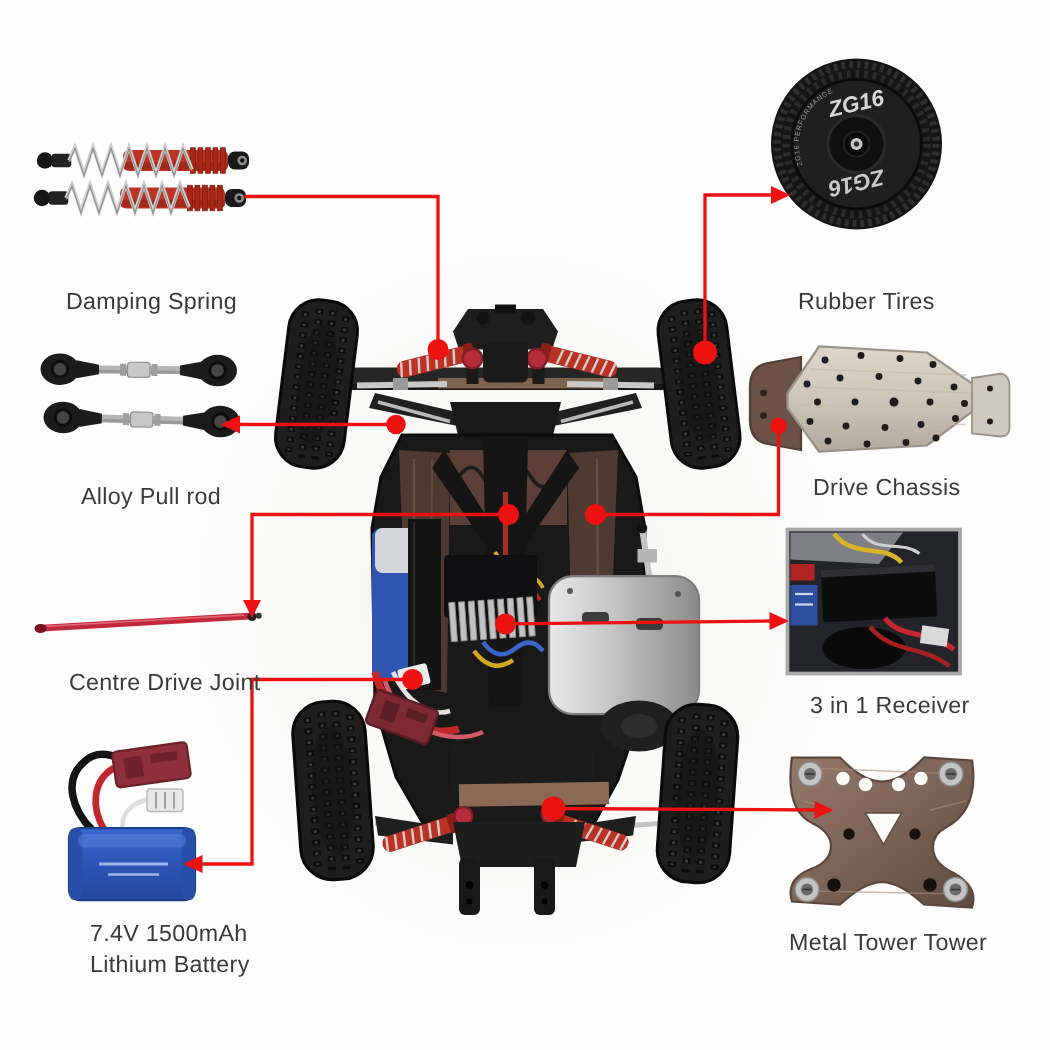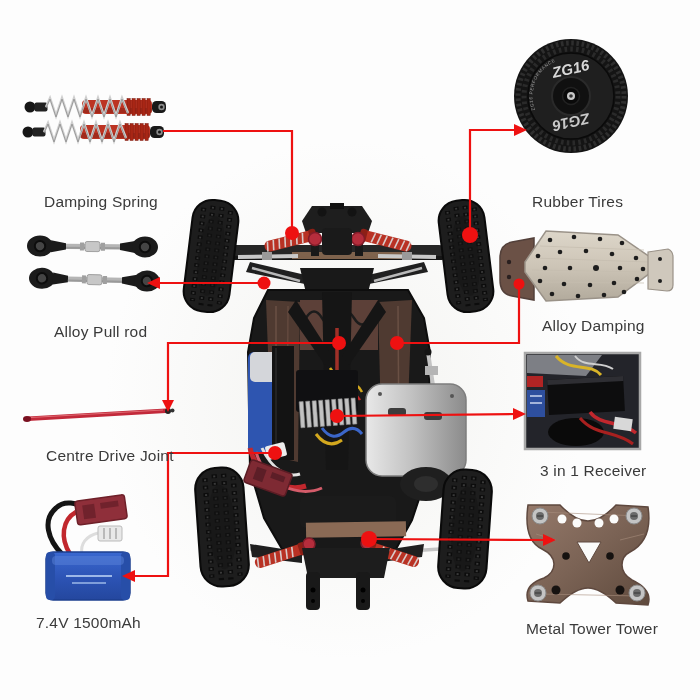--- a/index.html
+++ b/index.html
@@ -444,21 +444,22 @@
       <line class="callout-line" x1="369" y1="539" x2="545" y2="540"></line>
       <circle class="callout-dot" cx="369" cy="539" r="8"></circle>
       <polygon class="callout-arrow" points="556,540 543,534 543,546"></polygon>
     </g>
   </g>
 </svg>
 
 <div class="part-label" style="left:44px;top:167px;margin-top:24px;">Damping Spring</div>
 <div class="part-label" style="left:532px;top:191px;">Rubber Tires</div>
 <div class="part-label" style="left:54px;top:321px;">Alloy Pull rod</div>
-<div class="part-label" style="left:542px;top:315px;">Alloy Damping</div>
+<div class="part-label" style="left:542px;top:315px;">Drive Chassis</div>
 <div class="part-label" style="left:46px;top:445px;">Centre Drive Joint</div>
 <div class="part-label" style="left:540px;top:460px;">3 in 1 Receiver</div>
-<div class="part-label" style="left:36px;top:612px;">
+<div class="part-label" style="left:60px;top:612px;">
   <div>7.4V 1500mAh</div>
+  <div>Lithium Battery</div>
 </div>
 <div class="part-label" style="left:526px;top:618px;">Metal Tower Tower</div>
 
 </div>
 
 </body></html>

